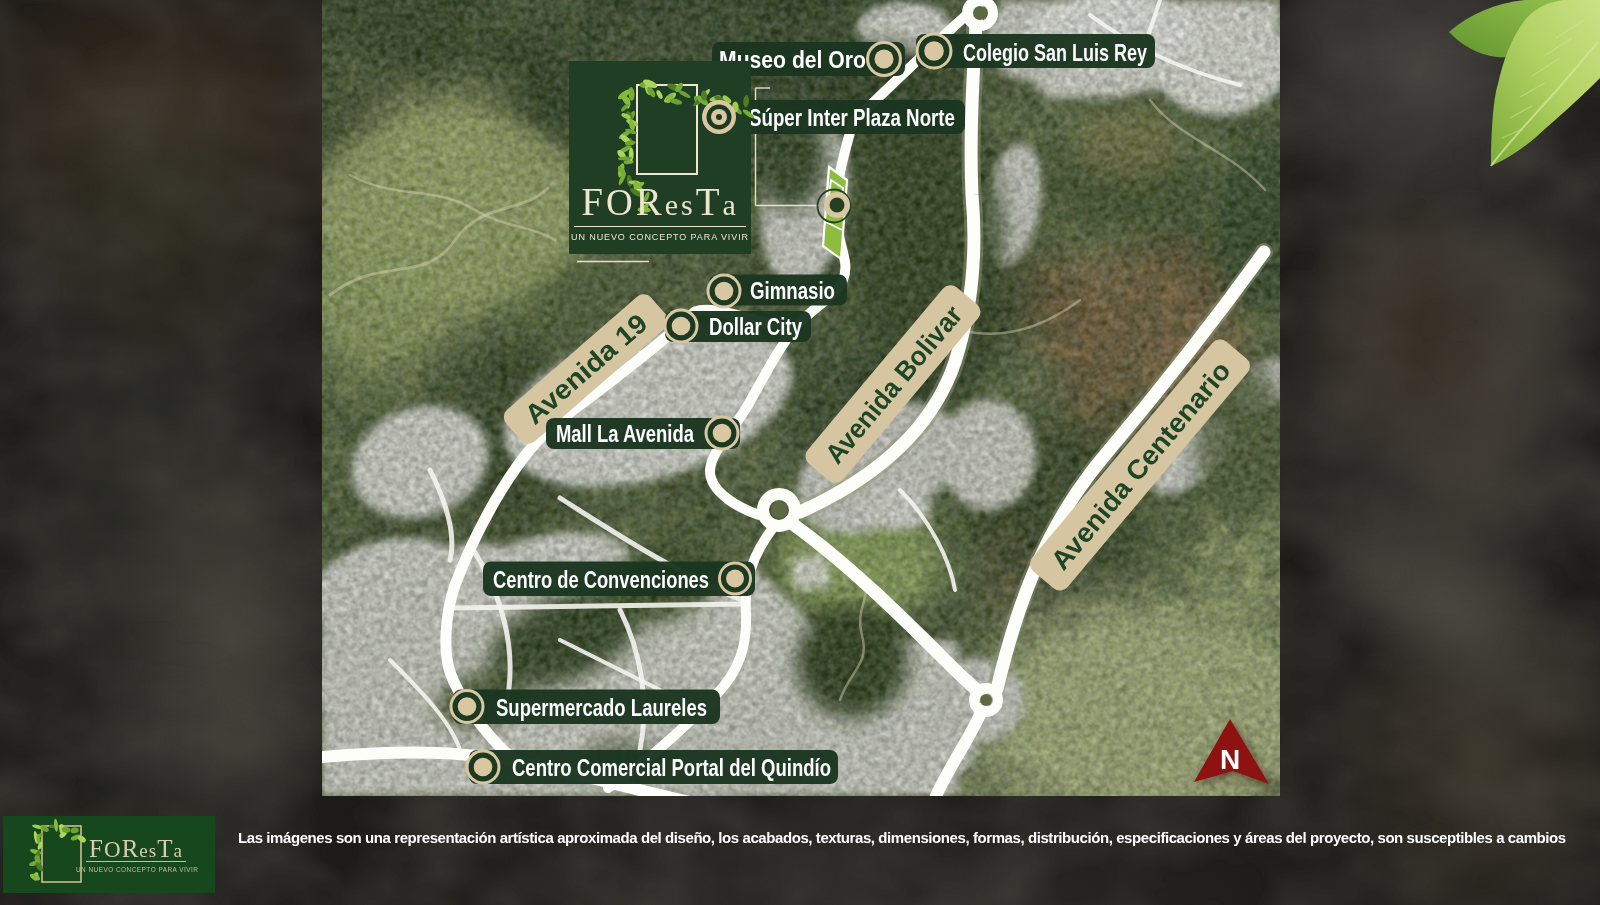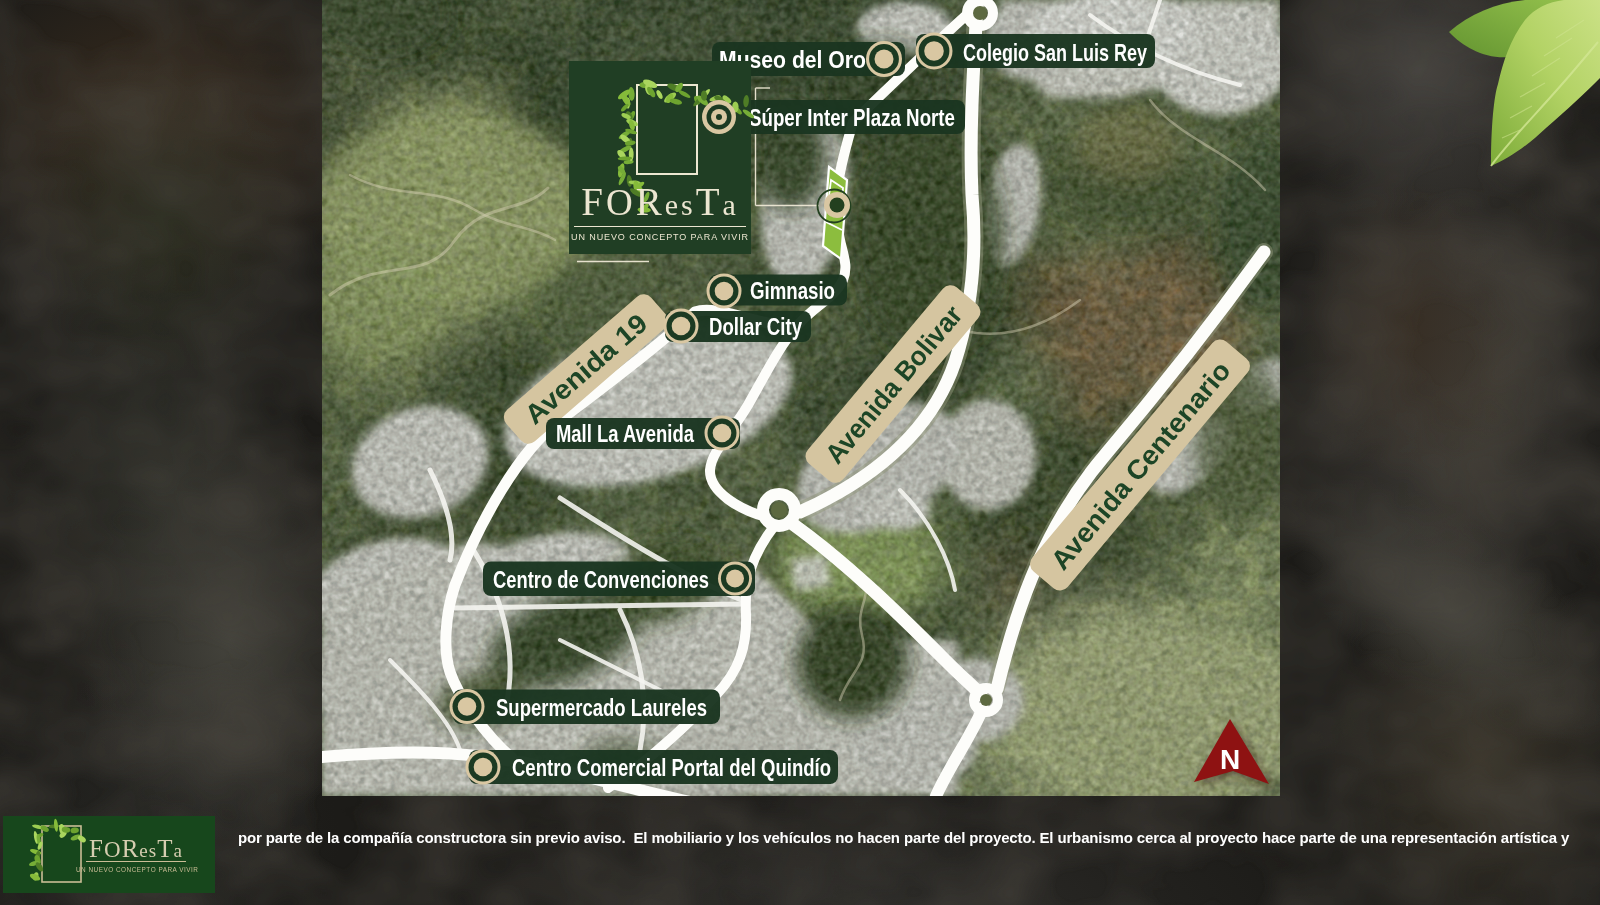--- a/index.html
+++ b/index.html
@@ -449,14 +449,14 @@
 <ellipse cx="71.7" cy="14.4" rx="4.2" ry="2.9" fill="#6da32f" transform="rotate(176 71.7 14.4)"></ellipse>
 <ellipse cx="72.7" cy="21.5" rx="5.4" ry="2.5" fill="#76ad37" transform="rotate(160 72.7 21.5)"></ellipse>
 <ellipse cx="78.9" cy="23.0" rx="4.4" ry="2.7" fill="#aad65e" transform="rotate(35 78.9 23.0)"></ellipse>
  </svg>
  <div style="position:absolute;left:81px;top:20px;width:104px;text-align:center;font-family:'Liberation Serif',serif;color:#d6cdb0;font-size:25px;letter-spacing:1px;line-height:1;white-space:nowrap">F<span style="font-size:23px">O</span>R<span style="font-size:19px">es</span>T<span style="font-size:19px">a</span></div>
  <div style="position:absolute;left:83px;top:45px;width:100px;border-top:1px solid #cbbd96"></div>
  <div style="position:absolute;left:73px;top:50px;width:120px;text-align:center;font-family:'Liberation Sans',sans-serif;color:#cbbd96;font-size:6.4px;letter-spacing:0.5px;white-space:nowrap">UN NUEVO CONCEPTO PARA VIVIR</div>
 </div>
 
 <div style="position:absolute;left:238px;top:830px;font-family:'Liberation Sans',sans-serif;font-weight:bold;color:#ffffff;font-size:15px;line-height:16px">
- <div style="white-space:nowrap;letter-spacing:-0.14px">por parte de la compañía constructora sin previo aviso.&nbsp; El mobiliario y los vehículos no hacen parte del proyecto. El urbanismo cerca al proyecto hace parte de una representación artística y</div>
+ <div style="white-space:nowrap;letter-spacing:-0.42px">Las imágenes son una representación artística aproximada del diseño, los acabados, texturas, dimensiones, formas, distribución, especificaciones y áreas del proyecto, son susceptibles a cambios</div>
 </div>
 
 </body></html>

